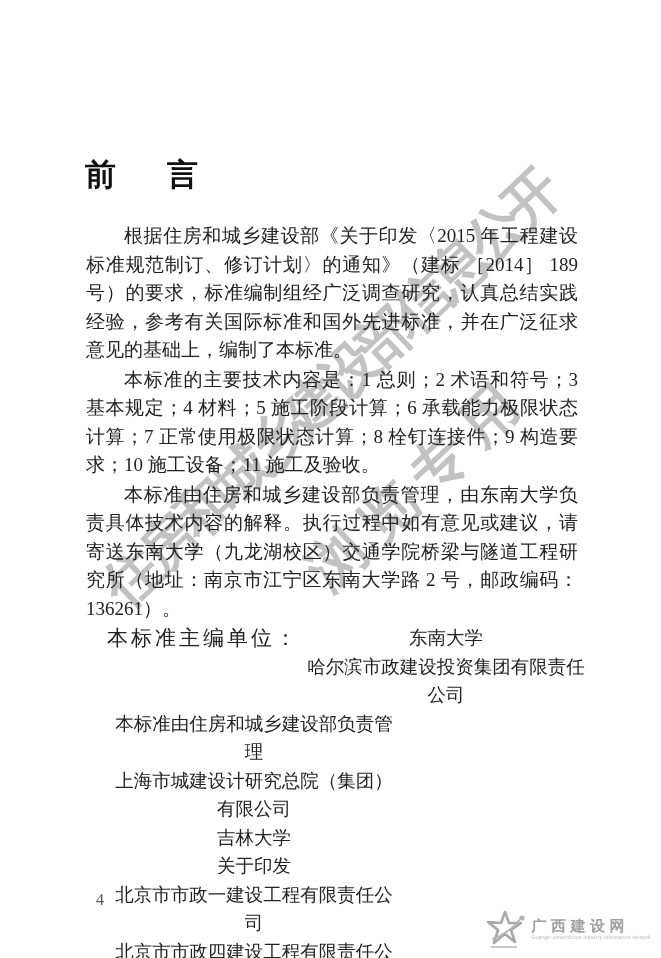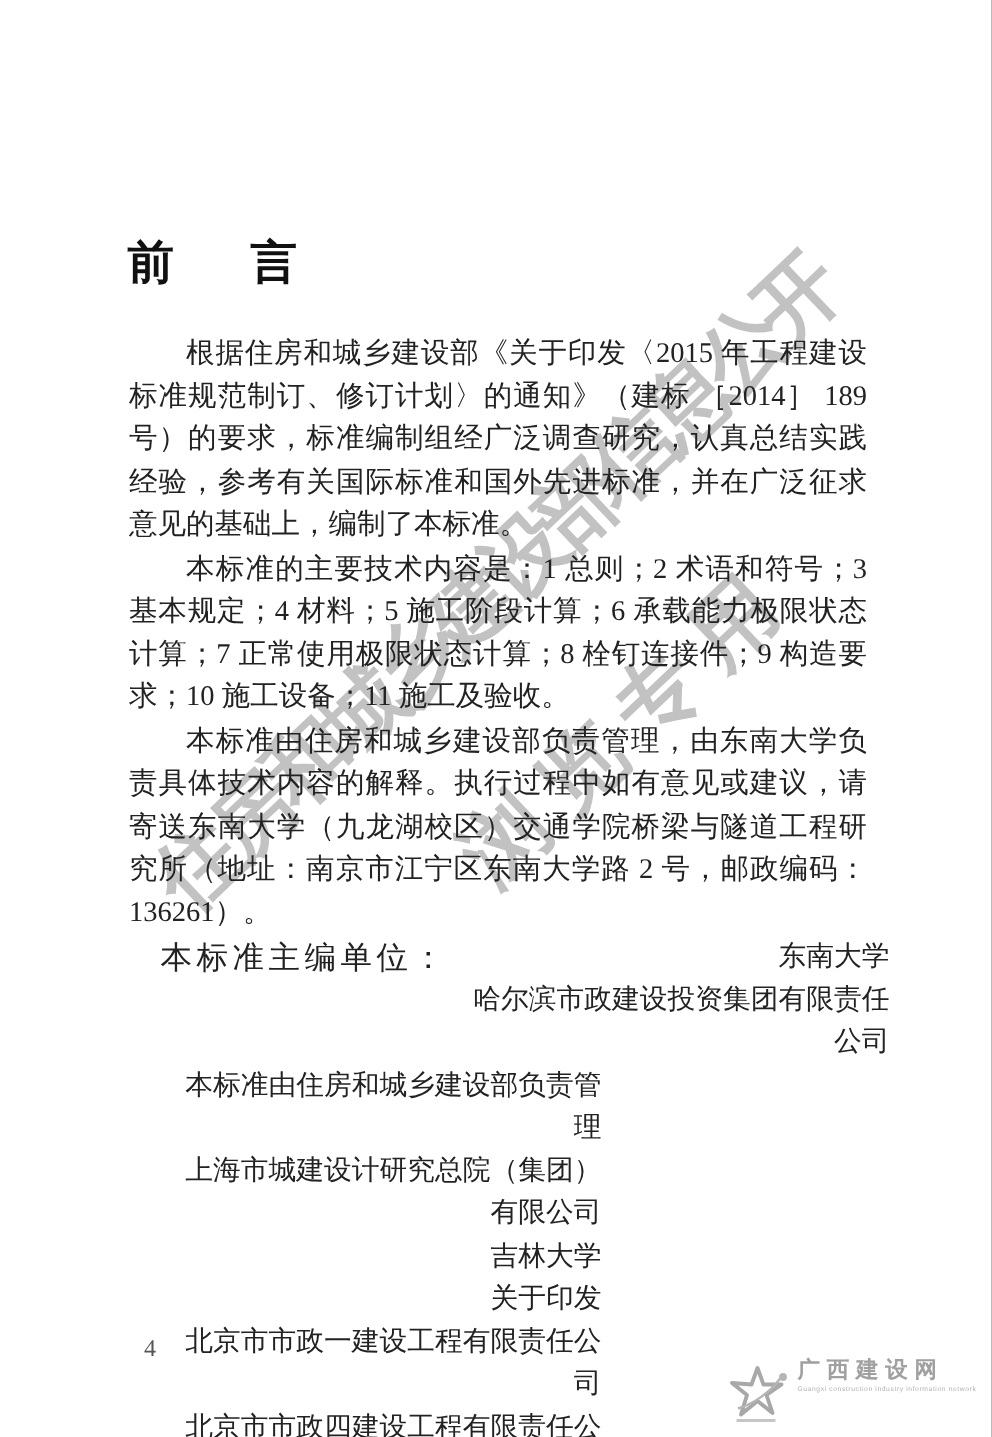--- a/index.html
+++ b/index.html
@@ -71,34 +71,34 @@
     letter-spacing:3px;
     white-space:nowrap;
   }
   .editor-units{
     flex:0 0 294px;
     width:294px;
   }
   .unit{
     font-size:18.5px;
     line-height:28.5px;
-    text-align:right;
+    text-align:center;
   }
   .page-number{
     position:absolute;
     left:96px;top:891px;
     font-size:16px;
     color:#555;
     z-index:1;
   }
   .footer-logo{
     position:absolute;
     right:10px;bottom:6px;
     display:flex;
-    align-items:flex-start;
+    align-items:center;
     z-index:1;
   }
   .logo-star{display:block;}
   .logo-text{display:flex;flex-direction:column;margin-left:4px;}
   .logo-name{
     font-size:15px;
     font-weight:700;
     letter-spacing:4.5px;
     color:#a0a0a0;
     line-height:17px;

